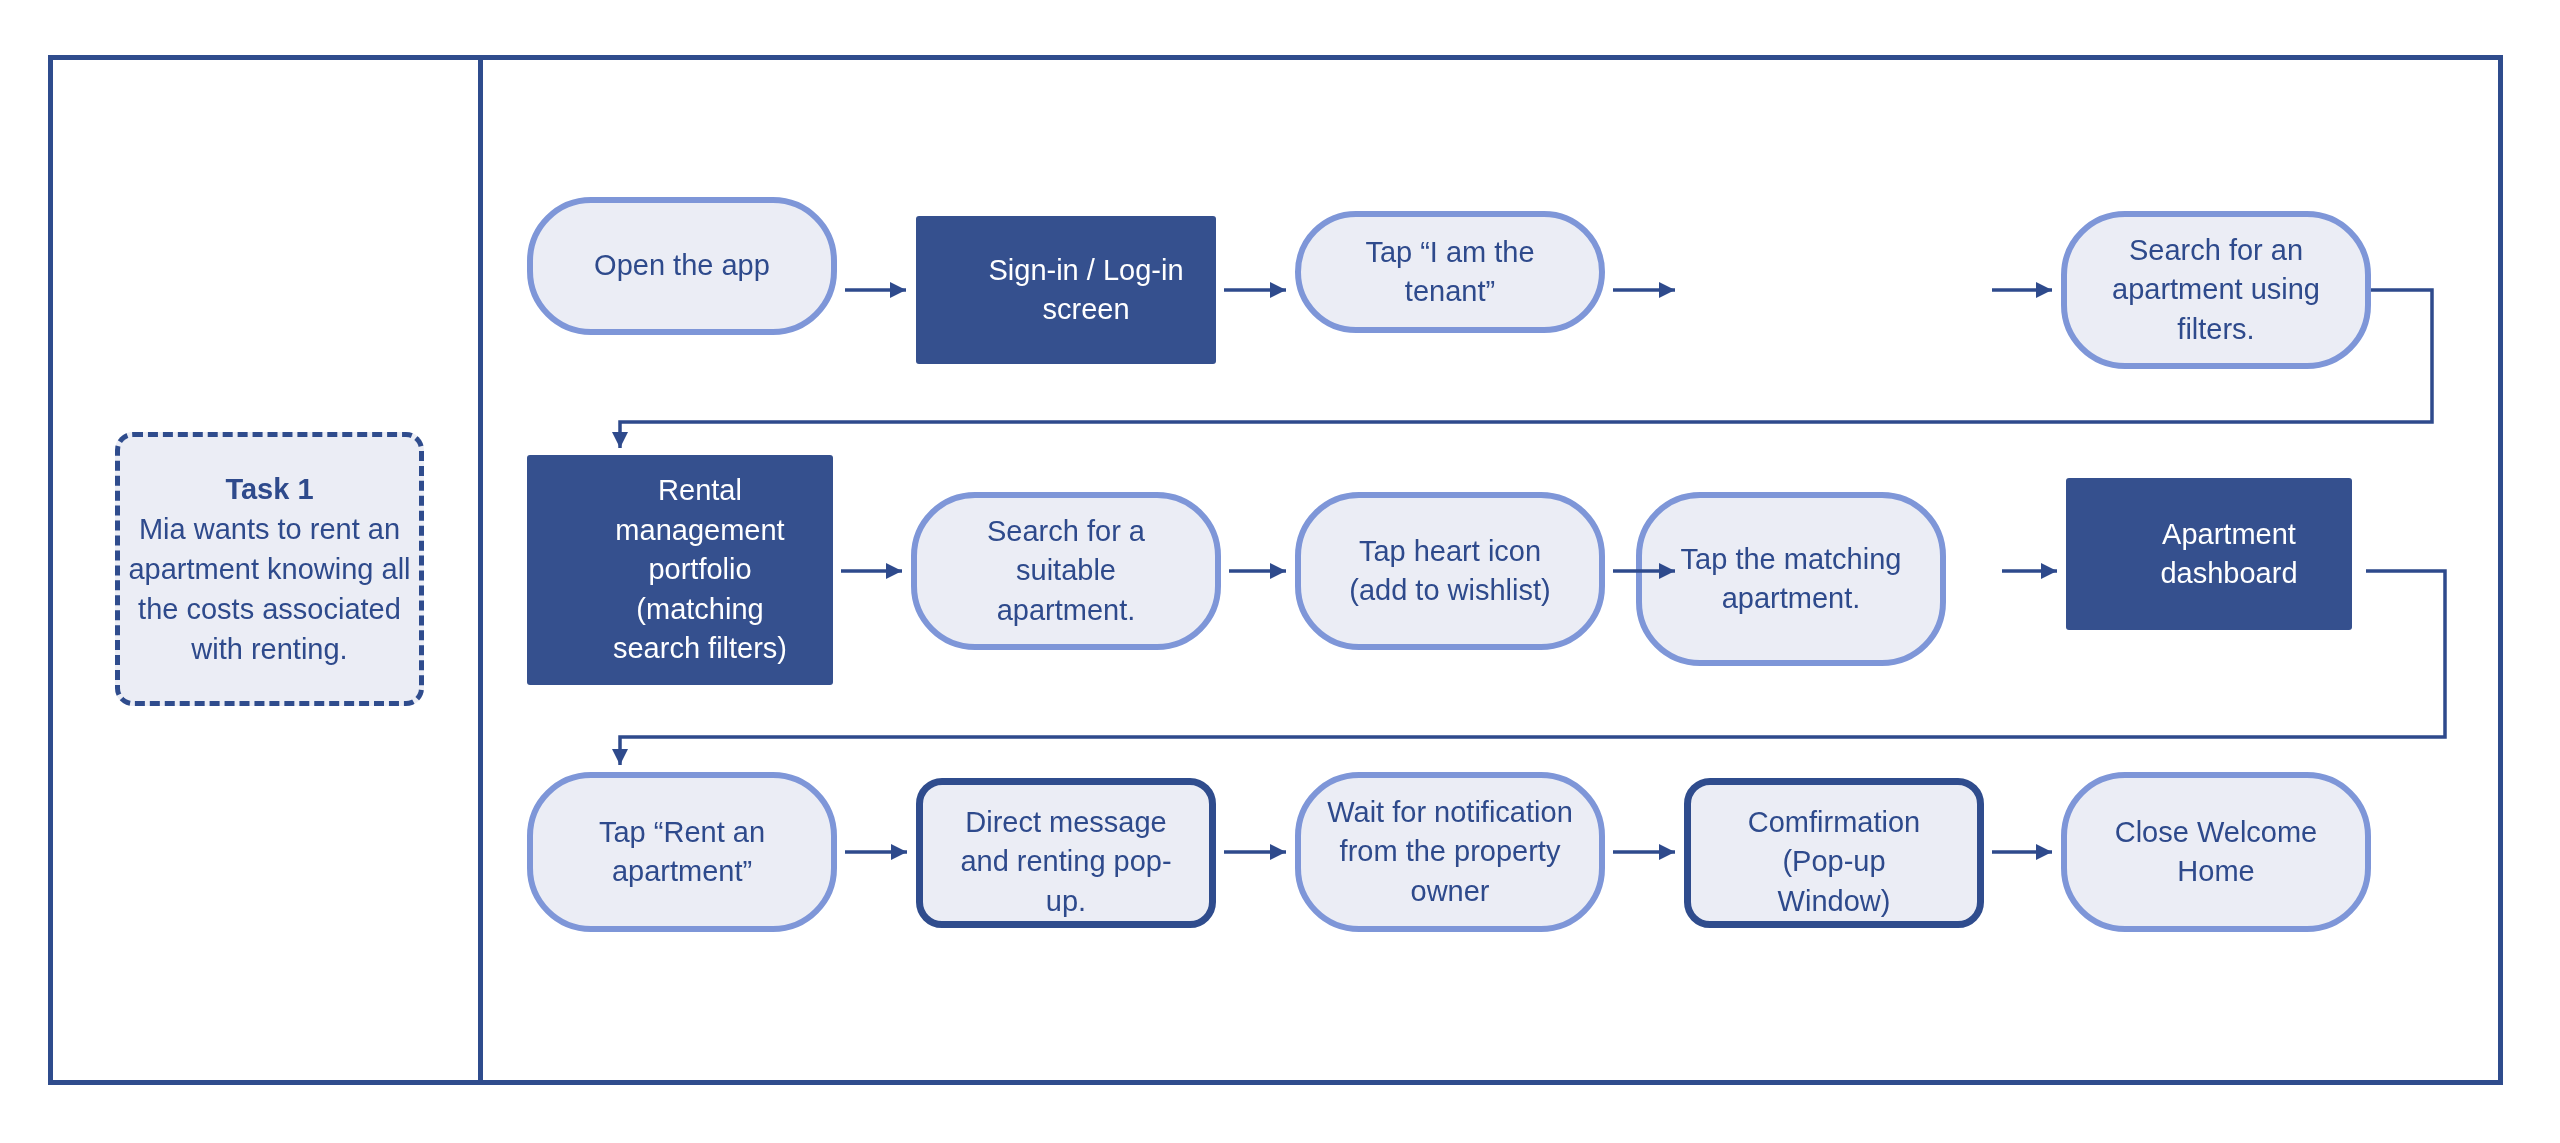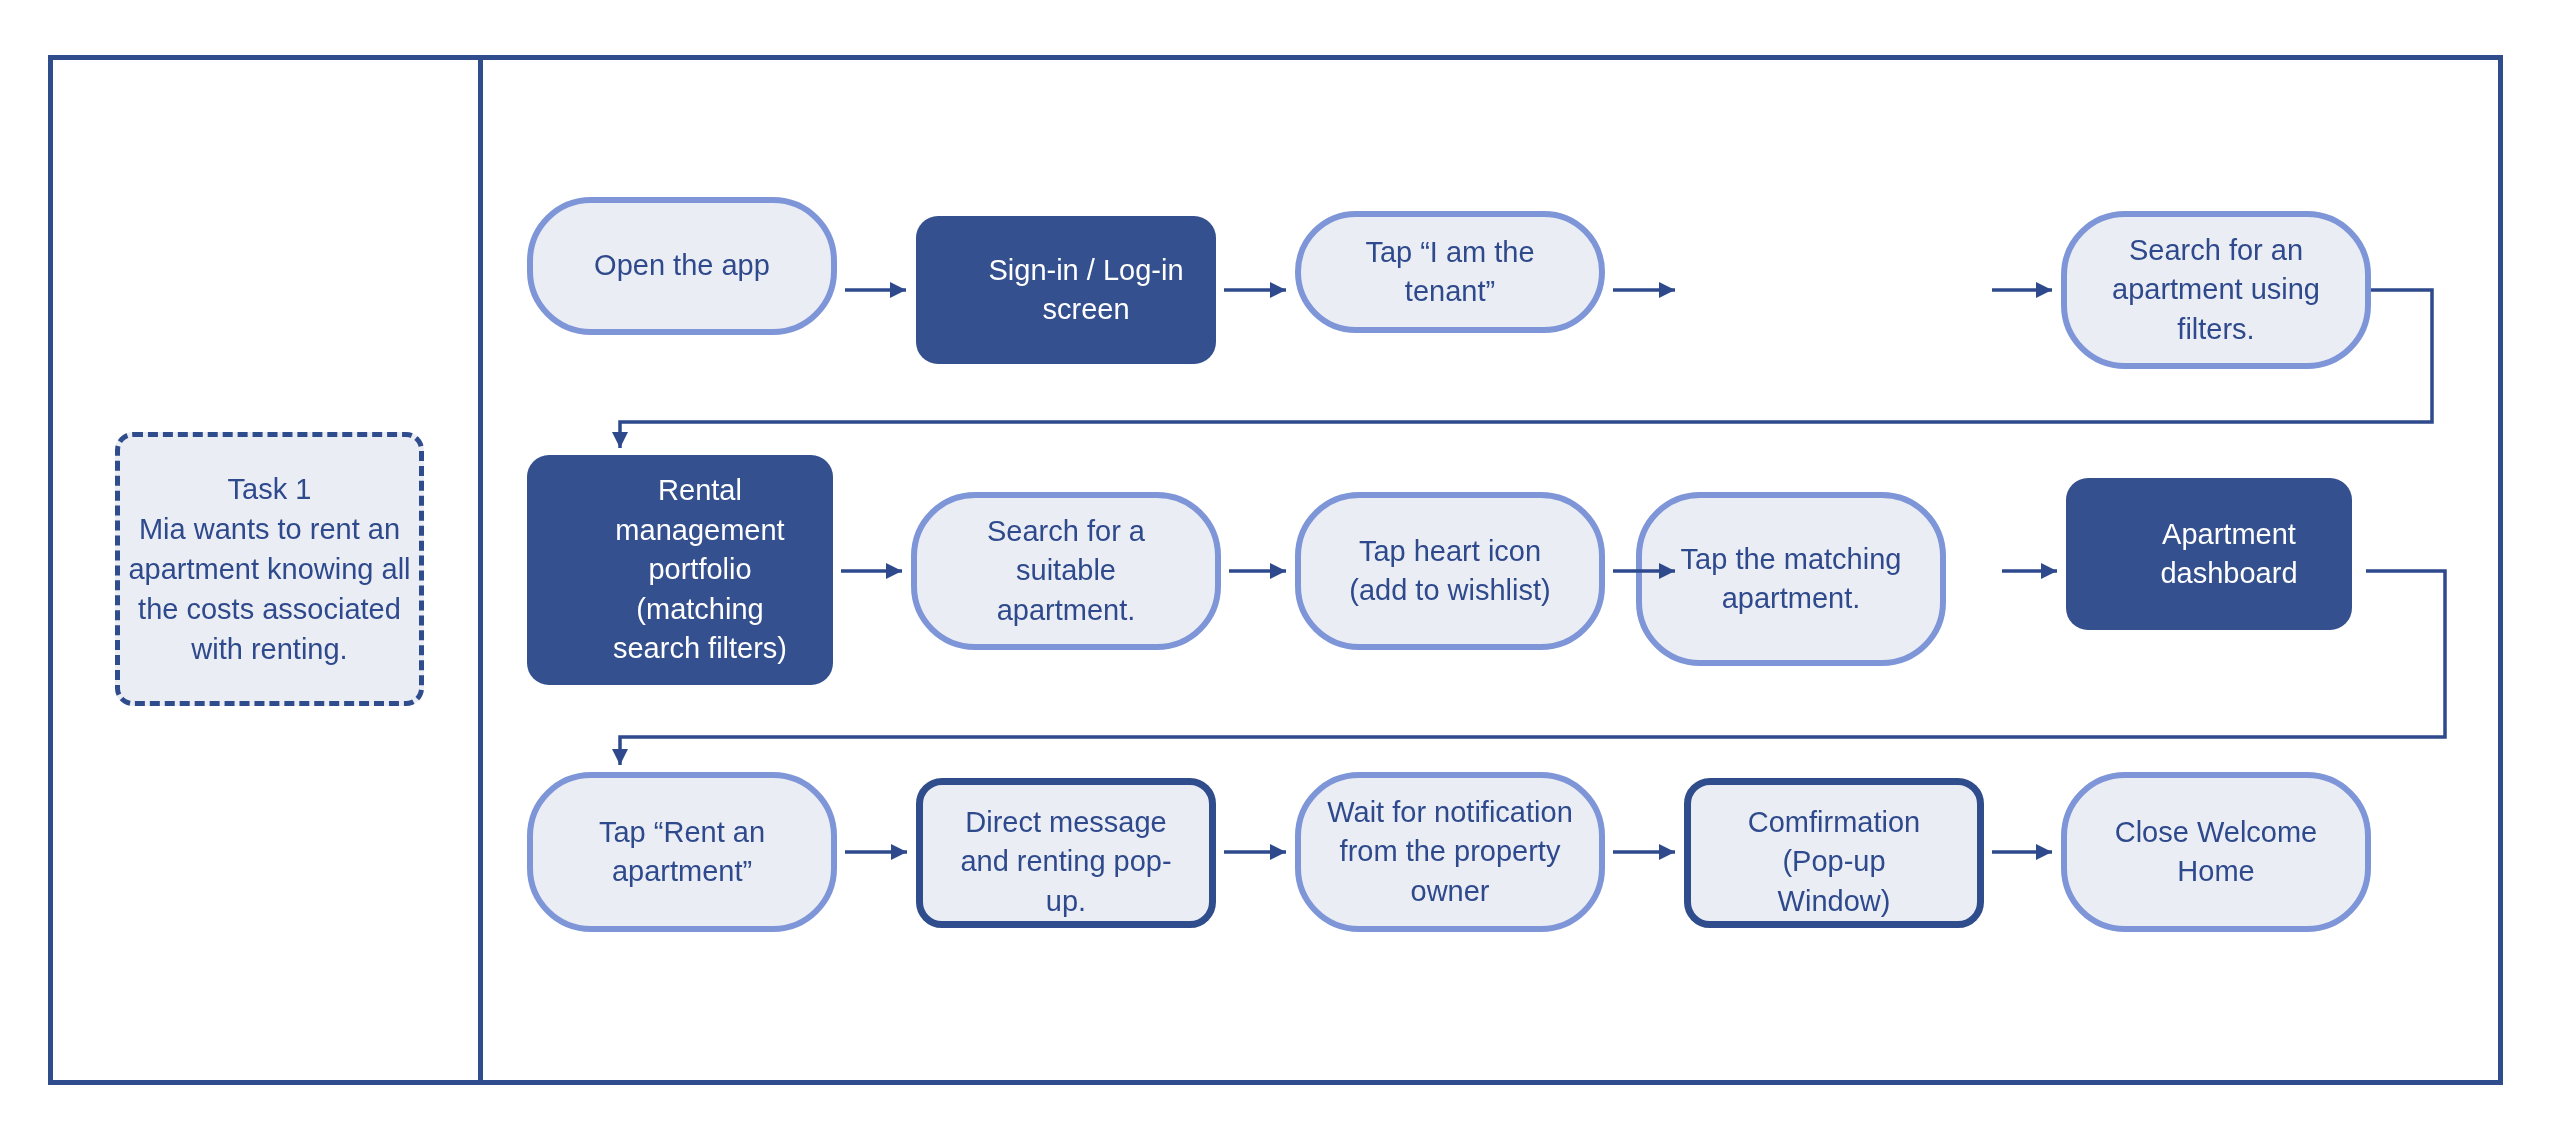--- a/index.html
+++ b/index.html
@@ -24,40 +24,40 @@
     box-sizing:border-box;
     border:5px dashed var(--navy-line);
     border-radius:18px;
     background:var(--light-fill);
     display:flex;flex-direction:column;align-items:center;justify-content:center;
     text-align:center;
     color:var(--navy-text);
     font-size:29px;line-height:1.38;
     padding:0 8px;
   }
-  .task-title{font-weight:normal;}
+  .task-title{font-weight:bold;}
   .node{
     position:absolute;
     box-sizing:border-box;
     display:flex;align-items:center;justify-content:center;
     text-align:center;
     font-size:29px;line-height:1.36;
     color:var(--navy-text);
   }
   .node span{display:block;padding:0 26px;}
   .node.narrow span{padding:0 36px;}
   .pill{
     background:var(--light-fill);
     border:6px solid var(--periwinkle);
     border-radius:64px;
   }
   .dark{
     background:var(--navy-fill);
     color:#ffffff;
-    border-radius:22px;
+    border-radius:3px;
     padding-left:40px;
   }
   .outlined{
     background:var(--light-fill);
     border:7px solid var(--navy-line);
     border-radius:26px;
     align-items:flex-end;
   }
   .connector-layer{
     position:absolute;left:0;top:0;width:2560px;height:1143px;

